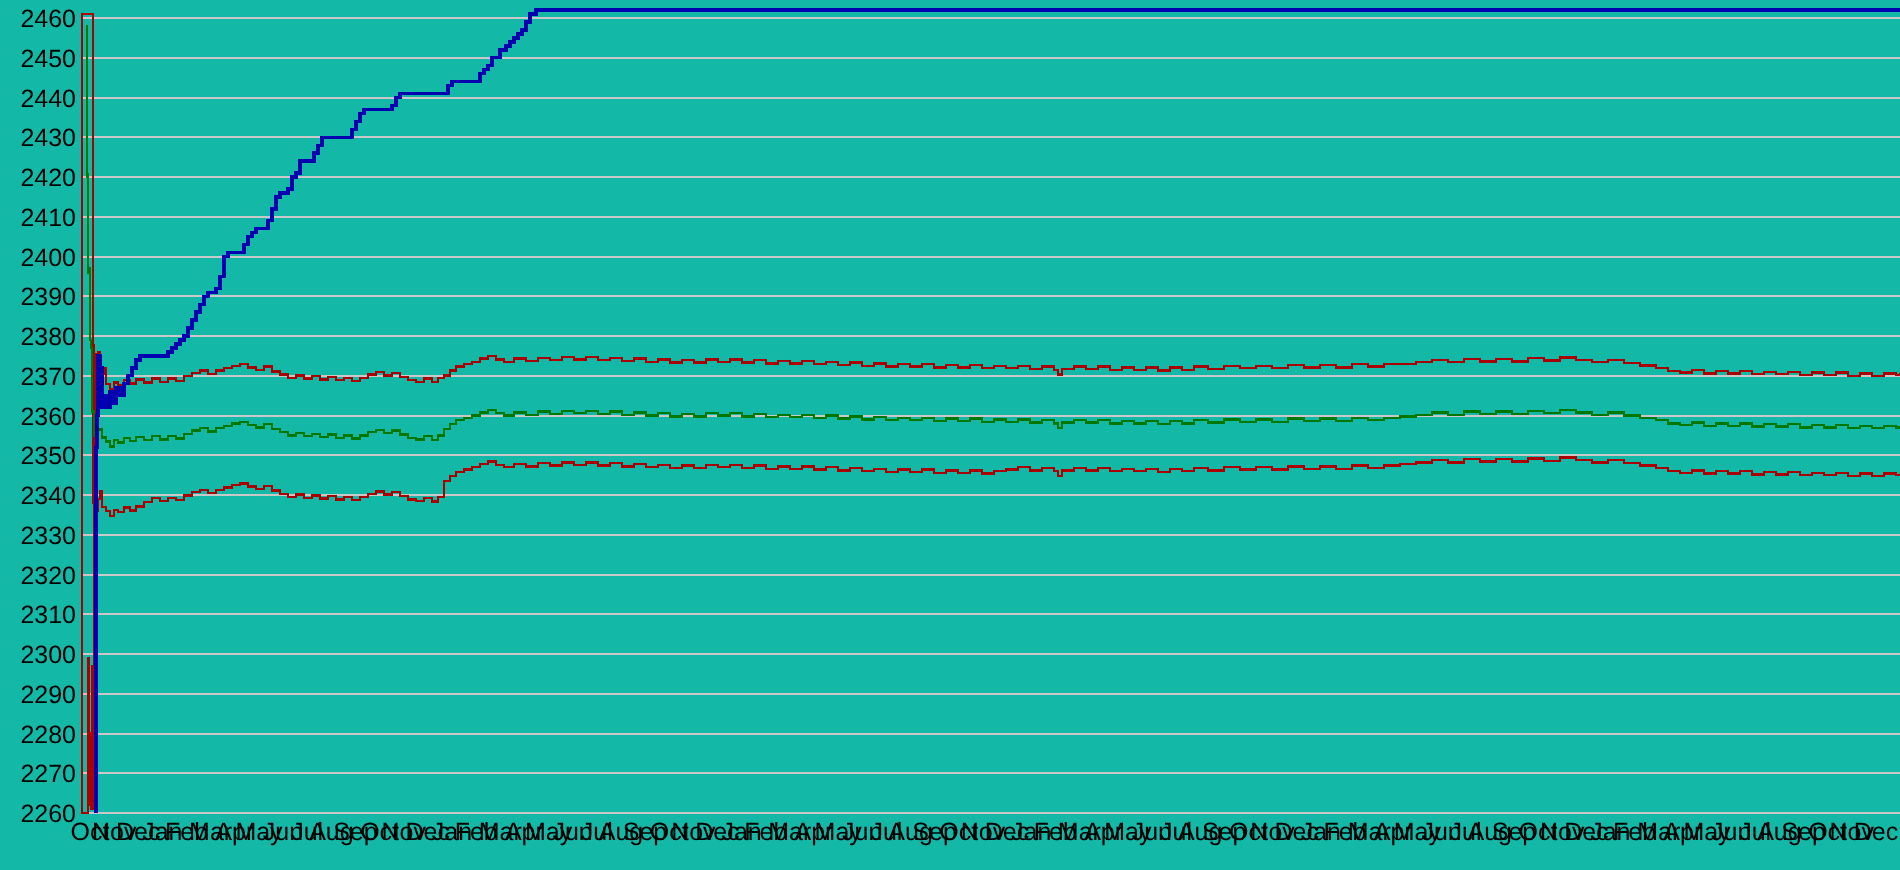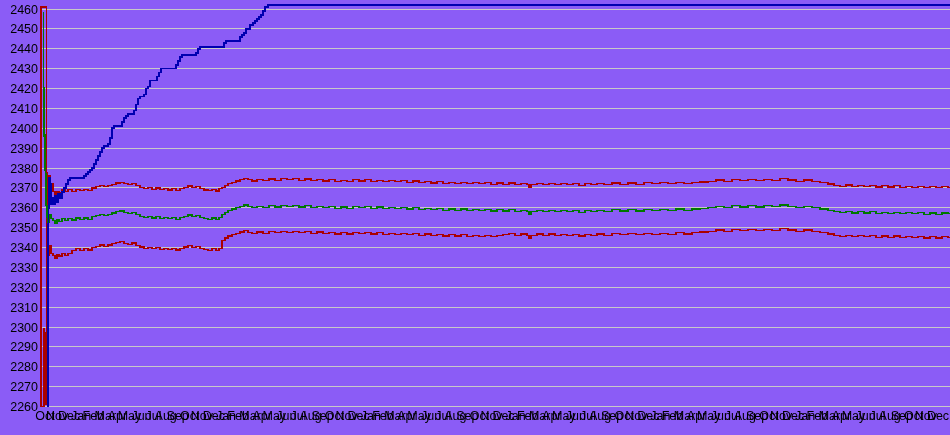--- a/index.html
+++ b/index.html
@@ -1,17 +1,17 @@
 <!DOCTYPE html>
 <html><head>
 <meta charset="utf-8">
 <style>
   html,body{margin:0;padding:0;background:#ffffff;}
   body{width:950px;height:435px;overflow:hidden;font-family:"Liberation Sans",sans-serif;}
-  .chart-wrap{position:relative;width:950px;height:435px;background:#8b5cf6;}
+  .chart-wrap{position:relative;width:950px;height:435px;background:#14b8a6;}
   svg{display:block;}
   svg text{font-family:"Liberation Sans",sans-serif;font-size:12.5px;fill:#000000;}
 </style>
 </head>
 <body>
 
 <div class="chart-wrap">
   <svg width="950" height="435" viewBox="0 0 950 435">
     <g>
         <line x1="41" x2="950" y1="9" y2="9" stroke="#c8c8c8" stroke-width="1" shape-rendering="crispEdges"></line>

